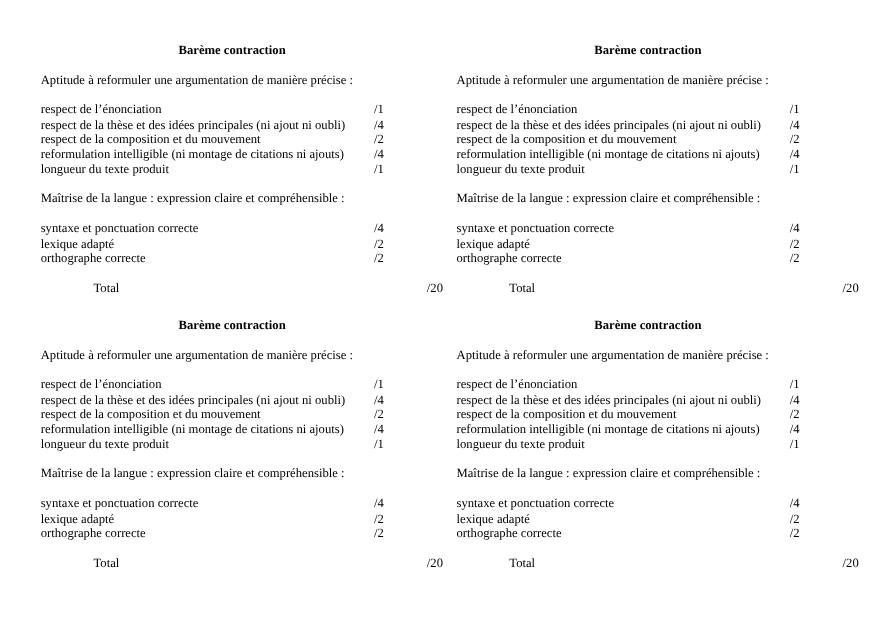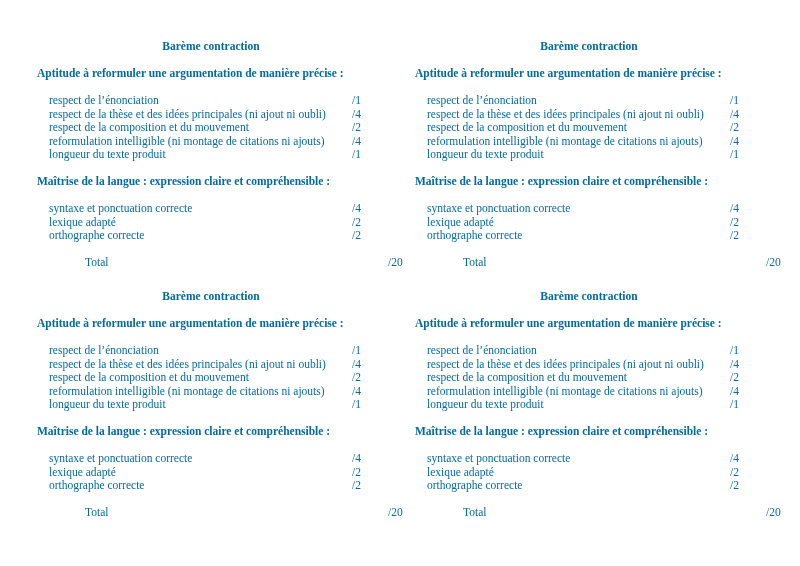--- a/index.html
+++ b/index.html
@@ -6,21 +6,21 @@
     margin: 0;
     padding: 0;
     background: #ffffff;
   }
   .page {
     position: relative;
     width: 784px;
     height: 566px;
     background: #ffffff;
     font-family: "Liberation Serif", "DejaVu Serif", serif;
-    color: #0369a1;
+    color: #000000;
     overflow: hidden;
   }
   .cell {
     position: absolute;
     width: 348px;
   }
   .cell.tl { left: 37px;  top: 40px;  }
   .cell.tr { left: 415px; top: 40px;  }
   .cell.bl { left: 37px;  top: 290px; }
   .cell.br { left: 415px; top: 290px; }
@@ -31,30 +31,28 @@
   }
   .rubric .title {
     margin: 0 0 13.5px 0;
     font-size: 11.5px;
     line-height: 13.5px;
     font-weight: bold;
     text-align: center;
   }
   .rubric .heading {
     margin: 0 0 13.5px 0;
-    font-weight: bold;
   }
   .rubric .rows {
     margin: 0 0 13.5px 0;
   }
   .row {
     position: relative;
     height: 13.5px;
     white-space: nowrap;
-    margin-left: 12px;
   }
   .row .score {
     position: absolute;
     left: 303px;
     top: 0;
   }
   .total-row {
     position: relative;
     height: 13.5px;
     margin-left: 48px;

